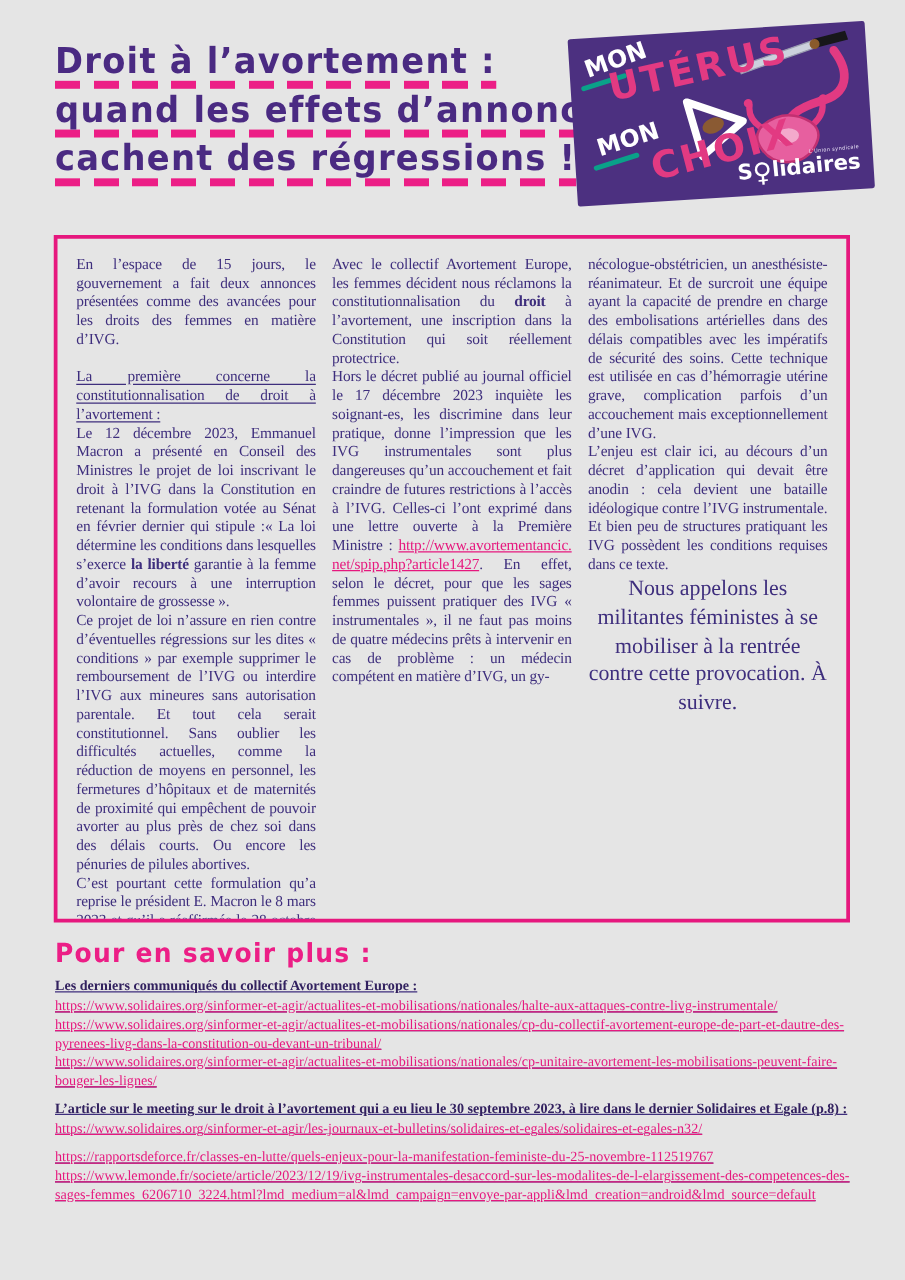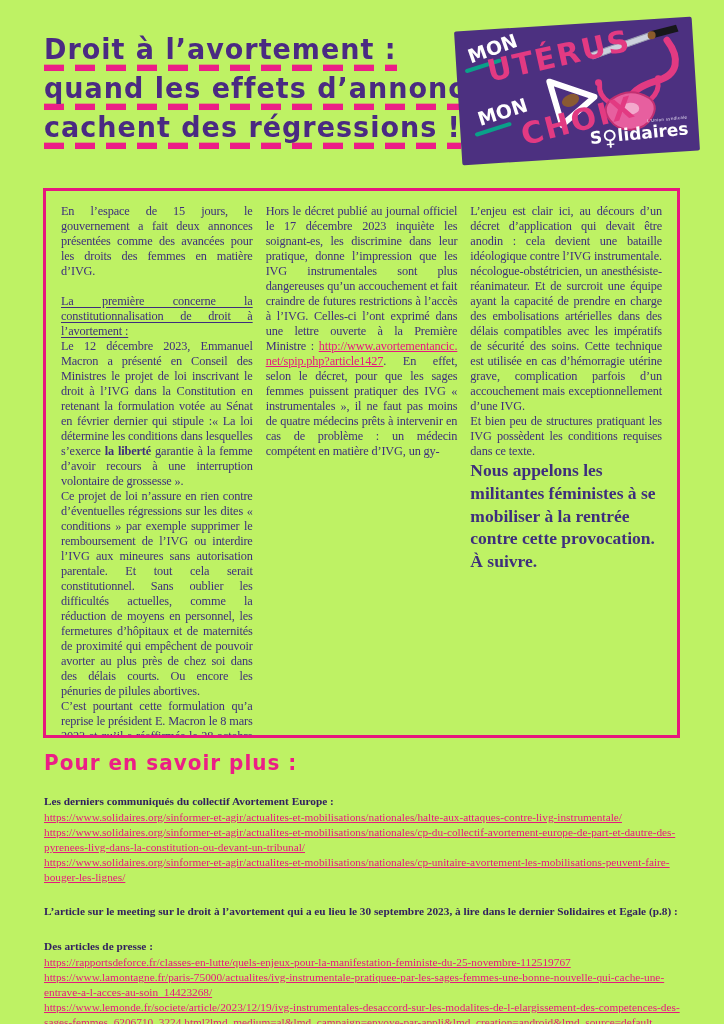--- a/index.html
+++ b/index.html
@@ -1,16 +1,16 @@
 <!DOCTYPE html>
 <html lang="fr"><head>
 <meta charset="utf-8">
 <style>
   html,body{margin:0;padding:0;background:#fff;}
-  .page{position:relative;width:724px;height:1024px;background:#bef264;overflow:hidden;
+  .page{position:relative;width:724px;height:1024px;background:#e5e5e5;overflow:hidden;
         font-family:"Liberation Serif",serif;color:#3e2e7d;}
 
   
   .title{position:absolute;left:44px;top:36px;width:430px;
          font-family:"DejaVu Sans",sans-serif;font-weight:800;
          font-size:27px;line-height:1;color:#4a2a82;letter-spacing:1px;}
   .tline{display:table;white-space:nowrap;padding-bottom:7px;margin-bottom:5px;
          background-image:repeating-linear-gradient(90deg,#ec1e86 0 20px,transparent 20px 31px);
          background-size:100% 6px;background-position:0 100%;background-repeat:no-repeat;
          transform:scaleY(1.06);}
@@ -39,29 +39,29 @@
   
   .box{position:absolute;left:43px;top:188px;width:637px;height:550px;
        border:3px solid #e6187e;box-sizing:border-box;
        padding:13px 15px 22px;display:flex;gap:13px;overflow:hidden;}
   .col{flex:1 1 0;min-width:0;font-size:12.3px;line-height:1.22;
        letter-spacing:-0.15px;text-align:justify;}
   .col p{margin:0;}
   .col p.gap{margin-top:15px;}
   .uh{text-decoration:underline;text-underline-offset:2px;}
   .plink{color:#e6187e;text-decoration:underline;word-break:break-all;cursor:pointer;}
-  .callout{margin-top:15px;font-weight:700;font-size:17.5px;line-height:1.3;
-           text-align:left;letter-spacing:0;}
+  .callout{margin-top:15px;font-weight:400;font-size:17.5px;line-height:1.3;
+           text-align:center;letter-spacing:0;}
 
   
   .more{position:absolute;left:44px;top:750px;width:652px;}
   .more-h{margin:0;font-family:"DejaVu Sans",sans-serif;font-weight:800;
           font-size:20px;color:#ec1e86;letter-spacing:1px;transform:scaleY(1.05);
           transform-origin:left top;}
-  .group{margin-top:20px;font-size:11.3px;line-height:1.32;}
+  .group{margin-top:8px;font-size:11.3px;line-height:1.32;text-decoration:underline;}
   .gtitle{margin:0 0 1px;font-weight:700;color:#32215f;}
   .flink{display:block;color:#e6187e;text-decoration:underline;
          word-break:break-word;cursor:pointer;}
 </style>
 </head>
 <body>
 
 <div class="page">
 
   <header class="title">
@@ -104,42 +104,42 @@
 
   <main class="box">
     <div class="col">
       <p>En l’espace de 15 jours, le gouvernement a fait deux annonces présentées comme des avancées pour les droits des femmes en matière d’IVG.</p>
       <p class="gap uh">La première concerne la constitutionnalisation de droit à l’avortement :</p>
       <p><span>Le 12 décembre 2023, Emmanuel Macron a présenté en Conseil des Ministres le projet de loi inscrivant le droit à l’IVG dans la Constitution en retenant la formulation votée au Sénat en février dernier qui stipule :« La loi détermine les conditions dans lesquelles s’exerce </span><b>la liberté</b><span> garantie à la femme d’avoir recours à une interruption volontaire de grossesse ».</span></p>
       <p>Ce projet de loi n’assure en rien contre d’éventuelles régressions sur les dites « conditions » par exemple supprimer le remboursement de l’IVG ou interdire l’IVG aux mineures sans autorisation parentale. Et tout cela serait constitutionnel. Sans oublier les difficultés actuelles, comme la réduction de moyens en personnel, les fermetures d’hôpitaux et de maternités de proximité qui empêchent de pouvoir avorter au plus près de chez soi dans des délais courts. Ou encore les pénuries de pilules abortives.</p>
       <p>C’est pourtant cette formulation qu’a reprise le président E. Macron le 8 mars 2023 et qu’il a réaffirmée le 28 octobre et le 12 décembre.</p>
     </div>
     <div class="col">
+      <p><span>Avec le collectif Avortement Europe, les femmes décident nous réclamons la constitutionnalisation du </span><b>droit</b><span> à l’avortement, une inscription dans la Constitution qui soit réellement protectrice.</span></p>
       <p><span>Hors le décret publié au journal officiel le 17 décembre 2023 inquiète les soignant-es, les discrimine dans leur pratique, donne l’impression que les IVG instrumentales sont plus dangereuses qu’un accouchement et fait craindre de futures restrictions à l’accès à l’IVG. Celles-ci l’ont exprimé dans une lettre ouverte à la Première Ministre : </span><a class="plink">http://www.avortementancic.net/spip.php?article1427</a><span>. En effet, selon le décret, pour que les sages femmes puissent pratiquer des IVG « instrumentales », il ne faut pas moins de quatre médecins prêts à intervenir en cas de problème : un médecin compétent en matière d’IVG, un gy-</span></p>
     </div>
     <div class="col">
+      <p>nécologue-obstétricien, un anesthésiste-réanimateur. Et de surcroit une équipe ayant la capacité de prendre en charge des embolisations artérielles dans des délais compatibles avec les impératifs de sécurité des soins. Cette technique est utilisée en cas d’hémorragie utérine grave, complication parfois d’un accouchement mais exceptionnellement d’une IVG.</p>
       <p>L’enjeu est clair ici, au décours d’un décret d’application qui devait être anodin : cela devient une bataille idéologique contre l’IVG instrumentale.</p>
-      <p>nécologue-obstétricien, un anesthésiste-réanimateur. Et de surcroit une équipe ayant la capacité de prendre en charge des embolisations artérielles dans des délais compatibles avec les impératifs de sécurité des soins. Cette technique est utilisée en cas d’hémorragie utérine grave, complication parfois d’un accouchement mais exceptionnellement d’une IVG.</p>
       <p>Et bien peu de structures pratiquant les IVG possèdent les conditions requises dans ce texte.</p>
       <p class="callout">Nous appelons les militantes féministes à se mobiliser à la rentrée contre cette provocation. À suivre.</p>
     </div>
   </main>
 
   <footer class="more">
     <h2 class="more-h">Pour en savoir plus :</h2>
     <div class="group">
       <p class="gtitle">Les derniers communiqués du collectif Avortement Europe :</p>
       <a class="flink">https://www.solidaires.org/sinformer-et-agir/actualites-et-mobilisations/nationales/halte-aux-attaques-contre-livg-instrumentale/</a>
       <a class="flink">https://www.solidaires.org/sinformer-et-agir/actualites-et-mobilisations/nationales/cp-du-collectif-avortement-europe-de-part-et-dautre-des-pyrenees-livg-dans-la-constitution-ou-devant-un-tribunal/</a>
       <a class="flink">https://www.solidaires.org/sinformer-et-agir/actualites-et-mobilisations/nationales/cp-unitaire-avortement-les-mobilisations-peuvent-faire-bouger-les-lignes/</a>
     </div>
     <div class="group">
       <p class="gtitle">L’article sur le meeting sur le droit à l’avortement qui a eu lieu le 30 septembre 2023, à lire dans le dernier Solidaires et Egale (p.8) :</p>
+      <a class="flink">https://www.solidaires.org/sinformer-et-agir/les-journaux-et-bulletins/solidaires-et-egales/solidaires-et-egales-n32/</a>
     </div>
     <div class="group">
-      <p class="gtitle">Des articles de presse :</p>
       <a class="flink">https://rapportsdeforce.fr/classes-en-lutte/quels-enjeux-pour-la-manifestation-feministe-du-25-novembre-112519767</a>
-      <a class="flink">https://www.lamontagne.fr/paris-75000/actualites/ivg-instrumentale-pratiquee-par-les-sages-femmes-une-bonne-nouvelle-qui-cache-une-entrave-a-l-acces-au-soin_14423268/</a>
       <a class="flink">https://www.lemonde.fr/societe/article/2023/12/19/ivg-instrumentales-desaccord-sur-les-modalites-de-l-elargissement-des-competences-des-sages-femmes_6206710_3224.html?lmd_medium=al&amp;lmd_campaign=envoye-par-appli&amp;lmd_creation=android&amp;lmd_source=default</a>
     </div>
   </footer>
 
 </div>
 
 </body></html>

